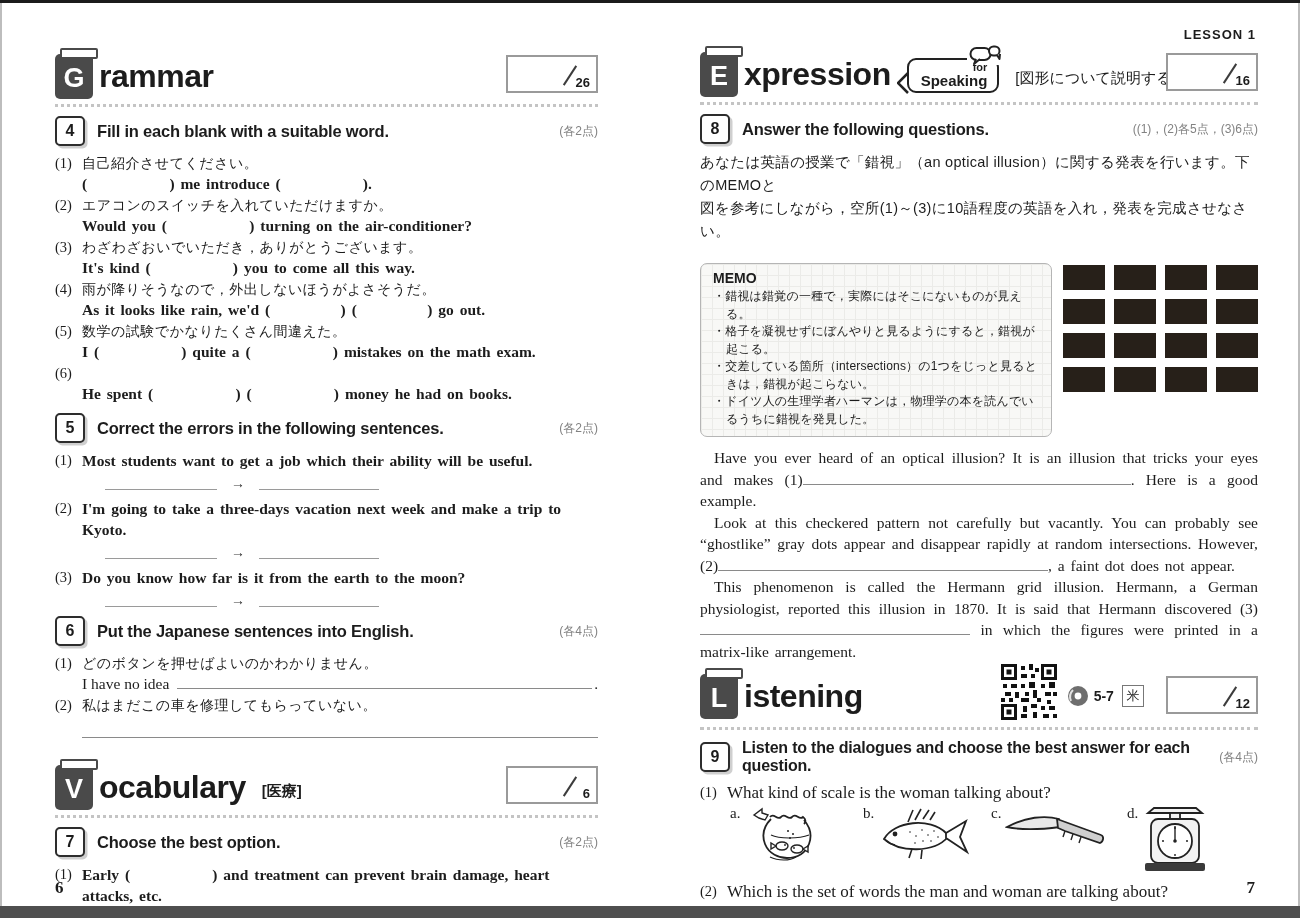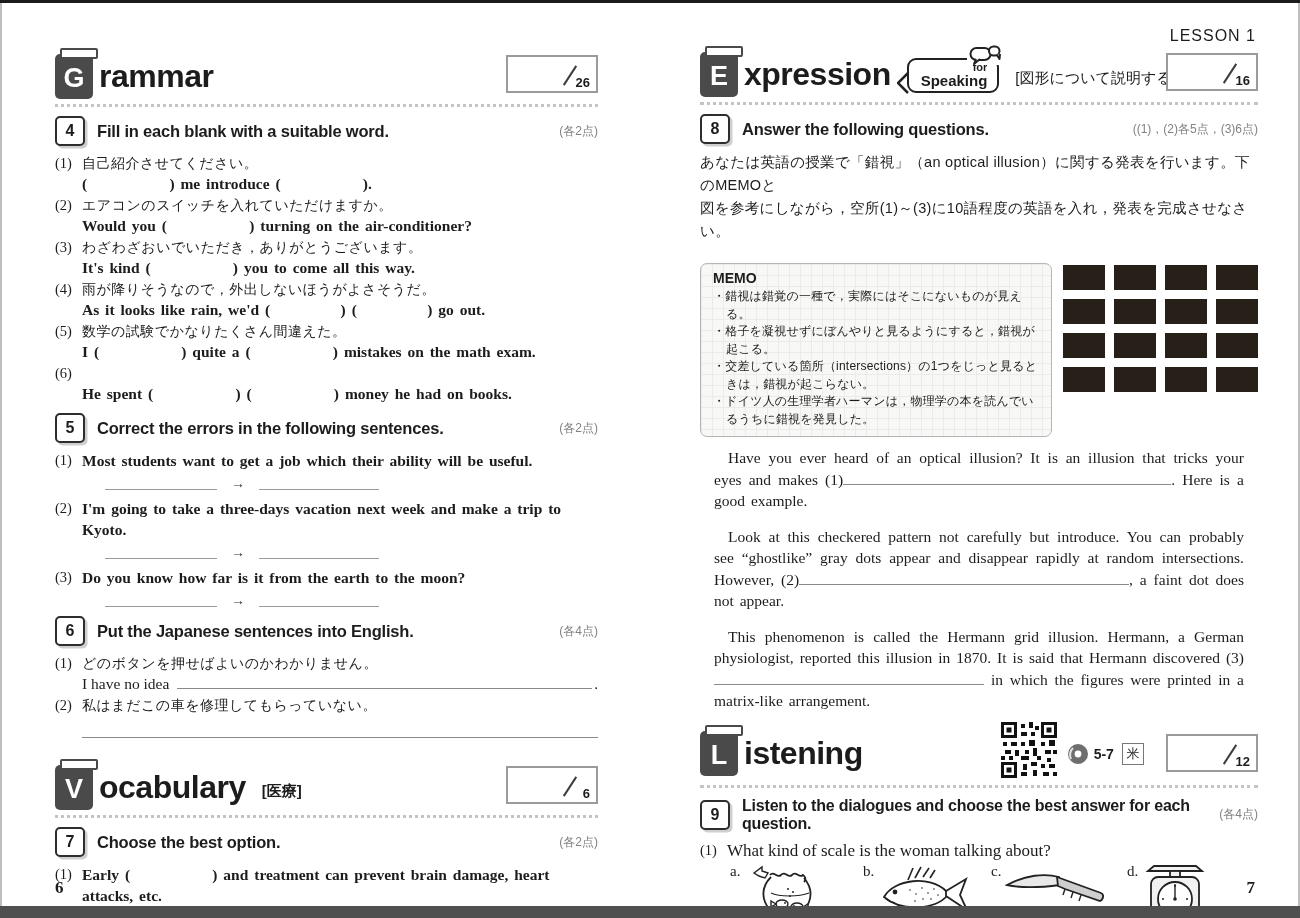--- a/index.html
+++ b/index.html
@@ -52,39 +52,39 @@
   .arr { font-size:14px; margin:0 14px; line-height:14px; color:#333; }
   .fill-row { display:flex; align-items:baseline; margin-left:27px; font-family:"Liberation Serif", serif; font-size:15.5px; line-height:21px; }
   .fill-line { flex:1; border-bottom:1.5px solid #8a8a8a; margin:0 2px 3px 8px; height:14px; }
   .full-ul { margin-left:27px; border-bottom:1.5px solid #8a8a8a; height:22px; margin-bottom:8px; }
 
   
   .opts { display:flex; margin-left:27px; font-family:"Liberation Serif", serif; font-size:15px; line-height:21px; }
   .opt-a { width:88px; } .opt-b { width:98px; } .opt-c { width:90px; }
 
   
-  .lesson-label { position:absolute; top:24px; right:2px; font-size:16px; font-weight:normal; letter-spacing:1px;margin-left:39px; }
+  .lesson-label { position:absolute; top:24px; right:2px; font-size:13px; font-weight:bold; letter-spacing:1px;margin-left:39px; }
   .badge { position:relative; margin-left:16px; margin-top:2px; border:2.5px solid #222; border-radius:9px;
            padding:1px 10px 2px 12px; text-align:center; flex:none; }
   .badge-l1 { font-size:11px; font-weight:bold; line-height:12px; text-align:right; }
   .badge-l2 { font-size:15px; font-weight:bold; line-height:16px; }
   .badge-chevron { position:absolute; left:-12px; top:12px; }
   .badge-bubbles { position:absolute; right:-6px; top:-15px; background:#fff; padding:0 2px; }
   .intro-jp { font-size:14.5px; line-height:23px; letter-spacing:0.3px; margin-top:2px; }
   .memo-row { display:flex; justify-content:space-between; align-items:flex-start; margin-top:20px; }
   .memo-box { width:352px; box-sizing:border-box; border:1.5px solid #b5b5b5; border-radius:7px;
               background-color:#f8f8f6;
               background-image:linear-gradient(#ebebe8 1px, transparent 1px), linear-gradient(90deg, #ebebe8 1px, transparent 1px);
               background-size:11px 11px; padding:6px 10px 8px 12px; }
   .memo-title { font-weight:bold; font-size:14px; margin-bottom:2px; }
   .memo-bullet { font-size:12px; line-height:17.5px; padding-left:13px; text-indent:-13px; letter-spacing:0.2px; }
   .hgrid { display:grid; grid-template-columns:repeat(4, 42px); grid-auto-rows:25px; gap:9px; margin-top:2px; }
   .hgrid-cell { background:#272019; }
   .xpara { font-family:"Liberation Serif", serif; font-size:15.5px; line-height:21.5px;
-           text-align:justify; word-spacing:2px; margin:14px; text-indent:14px; }
+           text-align:justify; word-spacing:2px; margin:0; text-indent:14px; }
   .xpara:first-of-type { margin-top:10px; }
   .pblank { display:inline-block; border-bottom:1.5px solid #8a8a8a; height:13px; }
 
   
   .listen-header { position:relative; display:flex; align-items:center; height:56px; margin-top:6px; }
   .qr { margin-left:138px; margin-top:-8px; flex:none; }
   .cd-group { display:flex; align-items:center; margin-left:10px; flex:none; }
   .track { font-size:14px; font-weight:bold; margin-left:5px; }
   .kome-box { width:20px; height:20px; border:1.5px solid #777; display:flex; align-items:center; justify-content:center;
               font-size:13px; margin-left:8px; }
@@ -336,21 +336,21 @@
           <div class="hgrid-cell"></div>
           <div class="hgrid-cell"></div>
         <div class="hgrid-cell"></div>
           <div class="hgrid-cell"></div>
           <div class="hgrid-cell"></div>
           <div class="hgrid-cell"></div>
       </div>
     </div>
 
     <p class="xpara"><span>Have you ever heard of an optical illusion? It is an illusion that tricks your eyes and makes </span><span>(1)</span><span class="pblank" style="width:328px"></span><span>. Here is a good example.</span></p>
-    <p class="xpara"><span>Look at this checkered pattern not carefully but introduce. You can probably see “ghostlike” gray dots appear and disappear rapidly at random intersections. However, </span><span>(2)</span><span class="pblank" style="width:330px"></span><span>, a faint dot does not appear.</span></p>
+    <p class="xpara"><span>Look at this checkered pattern not carefully but vacantly. You can probably see “ghostlike” gray dots appear and disappear rapidly at random intersections. However, </span><span>(2)</span><span class="pblank" style="width:330px"></span><span>, a faint dot does not appear.</span></p>
     <p class="xpara"><span>This phenomenon is called the Hermann grid illusion. Hermann, a German physiologist, reported this illusion in 1870. It is said that Hermann discovered </span><span>(3)</span><span class="pblank" style="width:270px"></span><span> in which the figures were printed in a matrix-like arrangement.</span></p>
 
     <div class="listen-header">
       <div class="book">
         <span class="book-letter">L</span>
       </div>
       <span class="sec-title">istening</span>
       <svg class="qr" width="56" height="56" viewBox="0 0 56 56">
         <rect width="56" height="56" fill="#fff"></rect>
         <g fill="#111">

